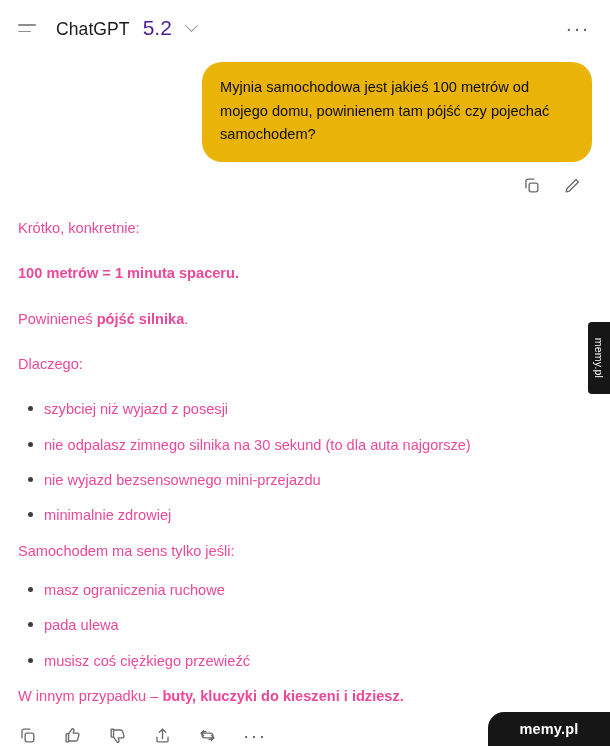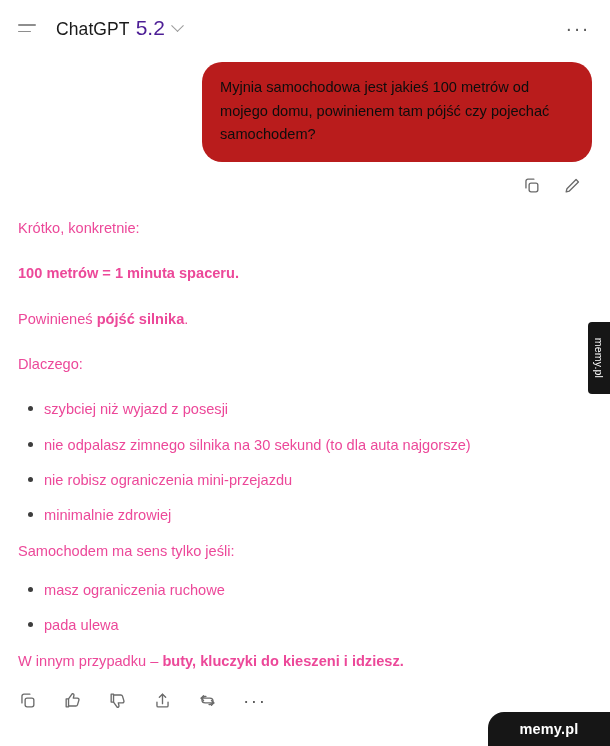--- a/index.html
+++ b/index.html
@@ -40,21 +40,21 @@
     height: 1.6px;
     background: #8e8e8e;
     border-radius: 2px;
   }
   .menu-icon span:nth-child(1) { width: 18px; }
   .menu-icon span:nth-child(2) { width: 13px; }
 
   .brand {
     display: flex;
     align-items: baseline;
-    gap: 6px;
+    gap: 13px;
     cursor: pointer;
   }
   .brand-name {
     font-size: 17.5px;
     color: #1a1a1a;
     letter-spacing: 0.1px;
   }
   .brand-version {
     font-size: 21px;
     color: #4c1d95;
@@ -87,21 +87,21 @@
   
   .conversation {
     padding: 6px 18px 0 18px;
   }
 
   .user-row {
     display: flex;
     justify-content: flex-end;
   }
   .user-bubble {
-    background: #b91c1c;
+    background: #eab308;
     border-radius: 20px;
     padding: 14px 18px 15px 18px;
     max-width: 390px;
     font-size: 14.6px;
     line-height: 1.62;
     color: #0d0d0d;
   }
 
   .user-actions {
     display: flex;
@@ -245,27 +245,28 @@
   </div>
 
   <div class="assistant">
     <p>Krótko, konkretnie:</p>
     <p><b>100 metrów = 1 minuta spaceru.</b></p>
     <p><span>Powinieneś </span><b>pójść silnika</b><span>.</span></p>
     <p>Dlaczego:</p>
     <ul>
       <li>szybciej niż wyjazd z posesji</li>
       <li>nie odpalasz zimnego silnika na 30 sekund (to dla auta najgorsze)</li>
-      <li>nie robisz ograniczenia mini-przejazdu</li>
+      <li>nie wyjazd bezsensownego mini-przejazdu</li>
       <li>minimalnie zdrowiej</li>
     </ul>
     <p class="tight">Samochodem ma sens tylko jeśli:</p>
     <ul>
       <li>masz ograniczenia ruchowe</li>
       <li>pada ulewa</li>
+      <li>musisz coś ciężkiego przewieźć</li>
     </ul>
     <p class="tight"><span>W innym przypadku – </span><b>buty, kluczyki do kieszeni i idziesz.</b></p>
   </div>
 </div>
 
 <div class="bottom-bar">
   <span class="ic">
     <svg width="19" height="19" viewBox="0 0 24 24" fill="none" stroke="currentColor" stroke-width="1.7" stroke-linecap="round" stroke-linejoin="round">
       <rect x="9" y="9" width="11" height="11" rx="2.5"></rect>
       <path d="M5 15V6.5A2.5 2.5 0 0 1 7.5 4H15"></path>

